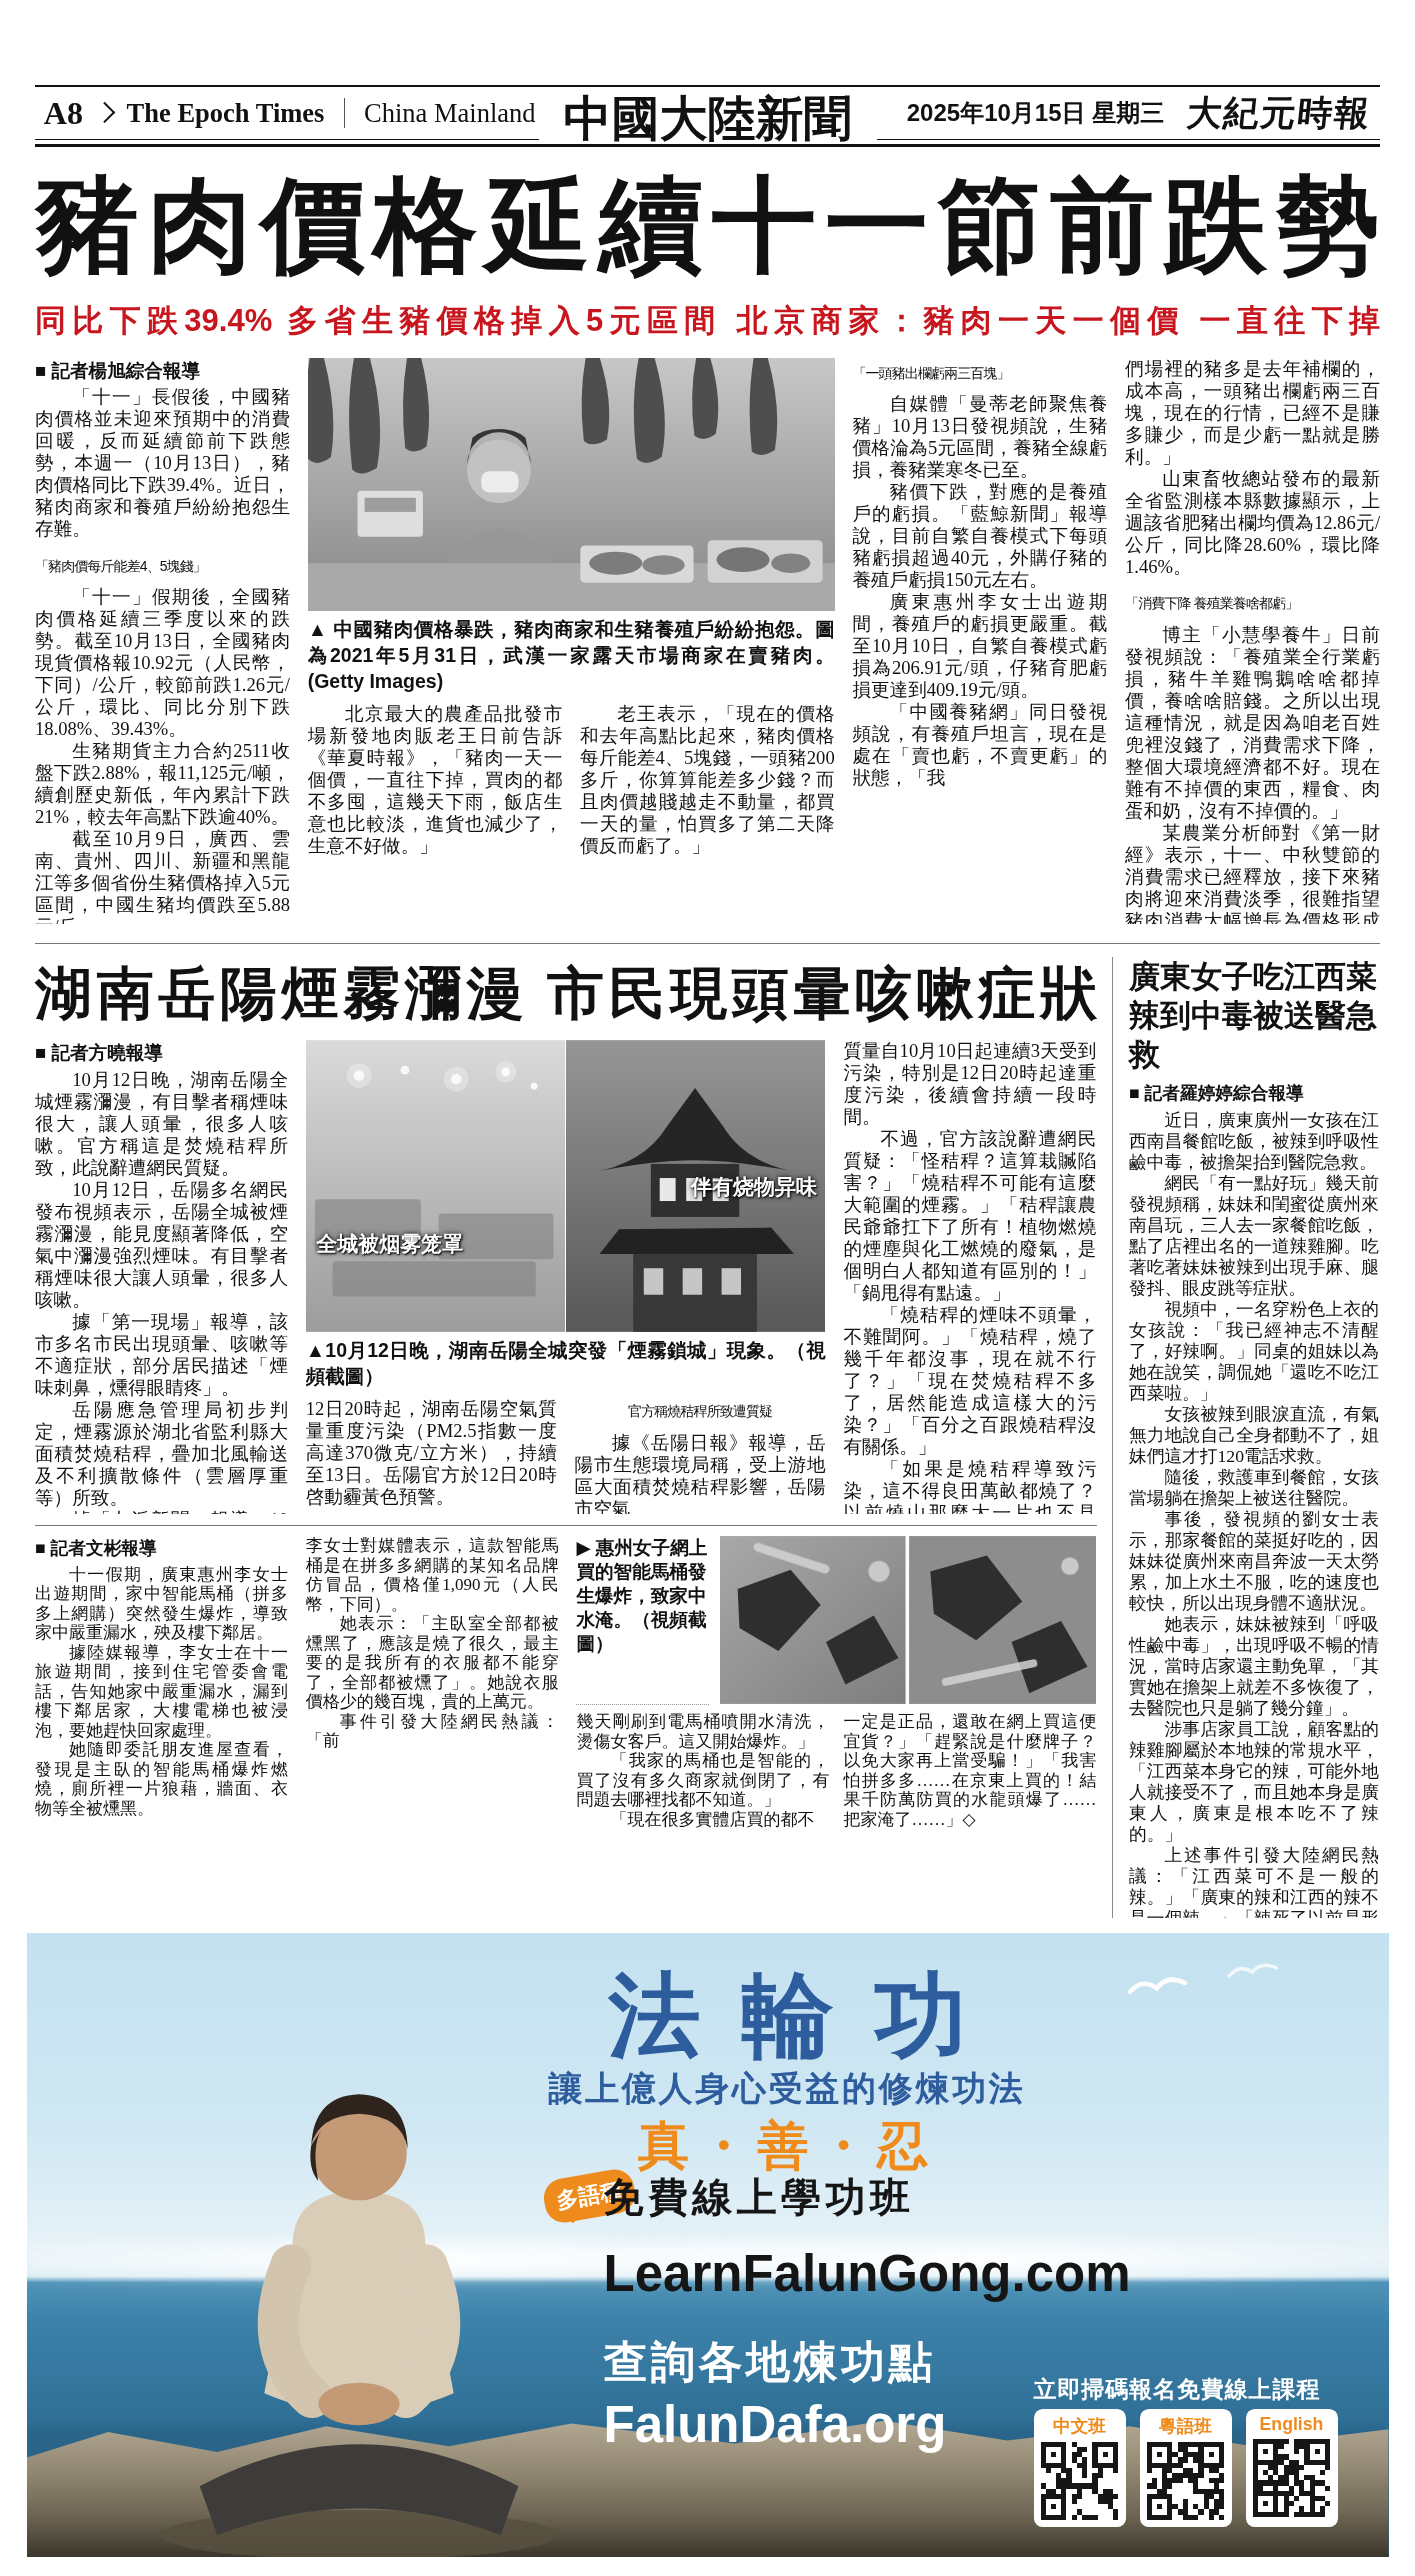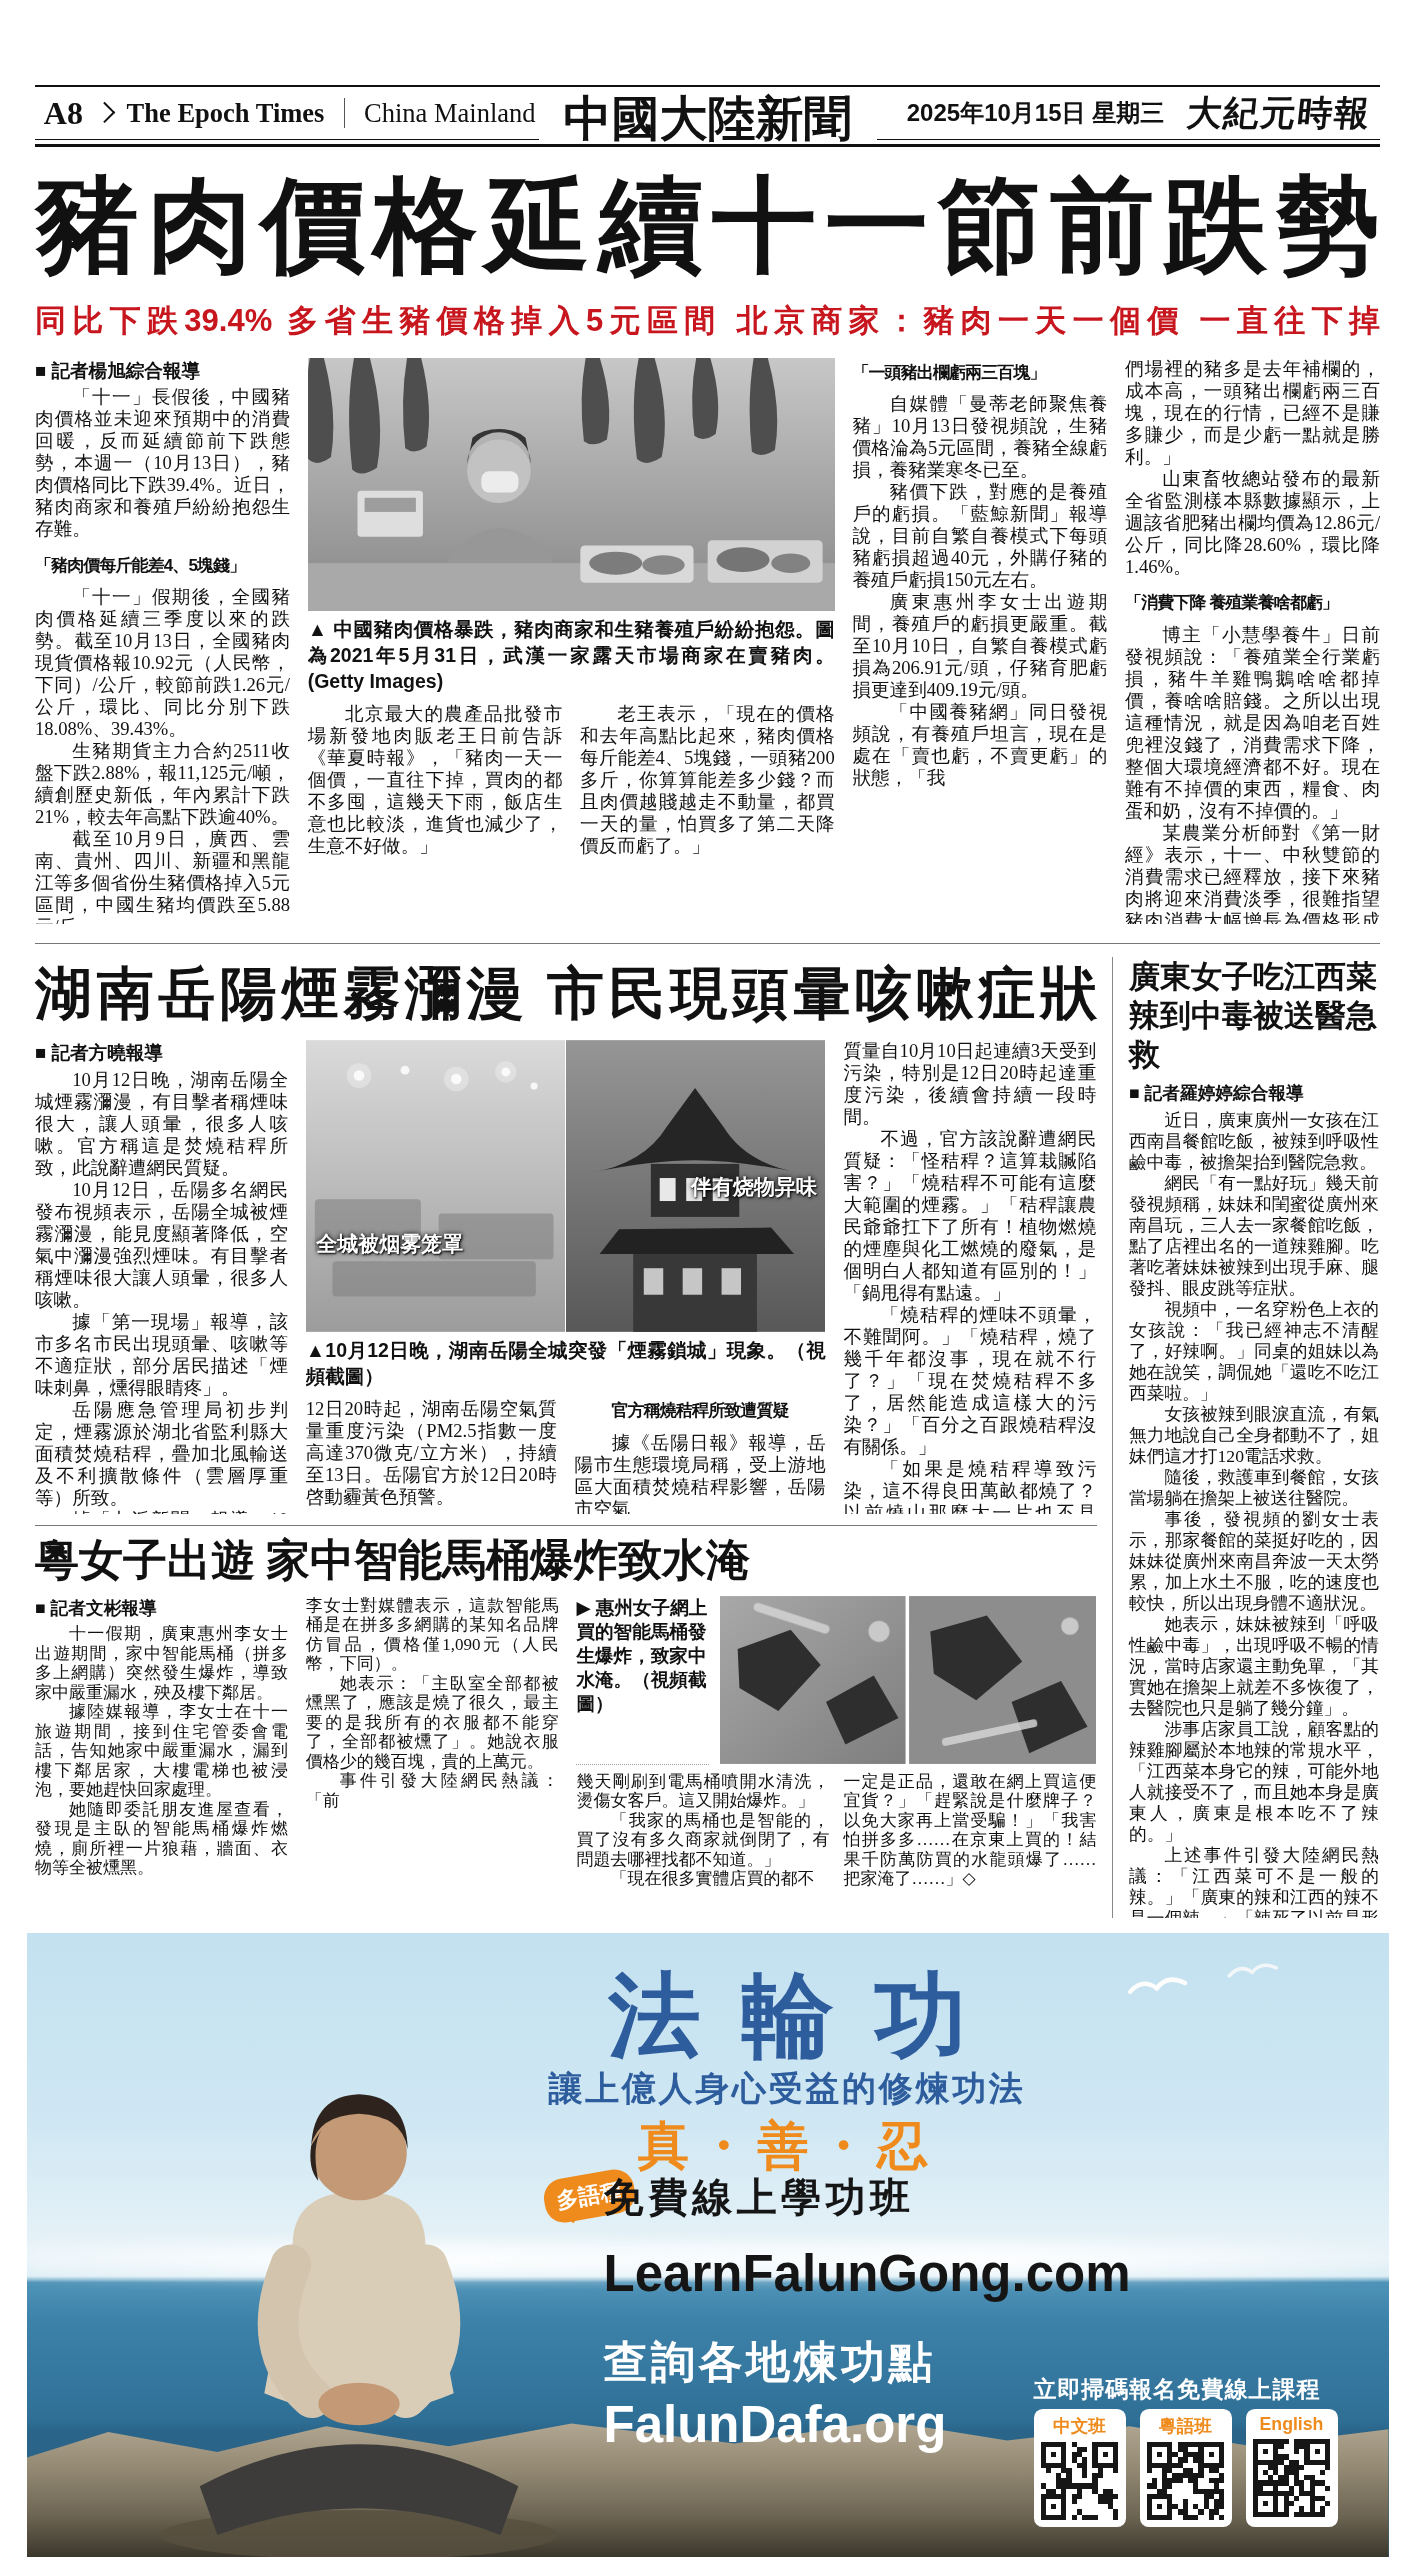--- a/index.html
+++ b/index.html
@@ -17,21 +17,21 @@
   .m-vsep{width:0.9px;height:30px;background:#555;margin:0 7px}
   .m-section{font-size:26.5px}
   .m-title{position:absolute;left:50%;top:-32px;transform:translateX(-50%);background:#fff;
     padding:0 25px;font-size:48px;font-weight:900;font-family:"Liberation Sans","DejaVu Sans",sans-serif;white-space:nowrap}
   .m-right{display:flex;align-items:center;gap:23px}
   .m-date{font-size:24px;font-weight:bold;font-family:"Liberation Sans","DejaVu Sans",sans-serif}
   .m-brandzh{font-size:35px;font-weight:900;transform:skewX(-6deg);letter-spacing:1.8px}
   
   p.body{margin:0;text-indent:2em;text-align:justify;font-size:18.6px;line-height:22px}
   .byline{font-family:"Liberation Sans","DejaVu Sans",sans-serif;font-weight:bold;font-size:18.6px;line-height:25px;margin-bottom:3.5px}
-  .subh{font-family:"Liberation Sans","DejaVu Sans",sans-serif;font-weight:700;font-size:17px;line-height:26.5px;margin:12.4px 0 7px;letter-spacing:-0.9px}
+  .subh{font-family:"Liberation Sans","DejaVu Sans",sans-serif;font-weight:400;font-size:14px;line-height:26.5px;margin:12.4px 0 7px;letter-spacing:-0.9px}
   .colbox{overflow:hidden}
   .caption{font-family:"Liberation Sans","DejaVu Sans",sans-serif;font-weight:bold;font-size:19.5px;line-height:26px;margin-top:5.3px;text-align:justify}
   
   .a1{position:absolute;top:161px;left:35px;width:1345px}
   .a1-head{font-size:104px;line-height:1.25;font-weight:900;text-align:justify;text-align-last:justify;margin:0}
   .a1-sub{margin-top:8.8px;font-family:"Liberation Sans","DejaVu Sans",sans-serif;font-weight:900;font-size:31px;
     color:#c7161e;text-align:justify;text-align-last:justify}
   .a1-body{margin-top:16px;display:grid;grid-template-columns:255px 527px 255px 255px;column-gap:17.7px;height:566px}
   .figimg{display:block;width:100%;background:#bbb}
   .duo{display:flex;gap:17.7px;margin-top:8.8px}
@@ -274,21 +274,20 @@
             <p class="body">不過，官方該說辭遭網民質疑：「怪秸稈？這算栽贓陷害？」「燒秸稈不可能有這麼大範圍的煙霧。」「秸稈讓農民爺爺扛下了所有！植物燃燒的煙塵與化工燃燒的廢氣，是個明白人都知道有區別的！」「鍋甩得有點遠。」</p>
             <p class="body">「燒秸稈的煙味不頭暈，不難聞阿。」「燒秸稈，燒了幾千年都沒事，現在就不行了？」「現在焚燒秸稈不多了，居然能造成這樣大的污染？」「百分之百跟燒秸稈沒有關係。」</p>
             <p class="body">「如果是燒秸稈導致污染，這不得良田萬畝都燒了？以前燒山那麼大一片也不見（煙霧）籠罩整個城市呀？」◇</p>
           </div>
         </div>
       </section>
 
       <hr class="rule2">
 
       <section class="a3">
-        <h2 class="a3-head">粵女子出遊 家中智能馬桶爆炸致水淹</h2>
         <div class="a3-body">
           <div class="colbox">
             <div class="byline">■ 記者文彬報導</div>
             <p class="body">十一假期，廣東惠州李女士出遊期間，家中智能馬桶（拼多多上網購）突然發生爆炸，導致家中嚴重漏水，殃及樓下鄰居。</p>
             <p class="body">據陸媒報導，李女士在十一旅遊期間，接到住宅管委會電話，告知她家中嚴重漏水，漏到樓下鄰居家，大樓電梯也被浸泡，要她趕快回家處理。</p>
             <p class="body">她隨即委託朋友進屋查看，發現是主臥的智能馬桶爆炸燃燒，廁所裡一片狼藉，牆面、衣物等全被燻黑。</p>
           </div>
           <div class="colbox">
             <p class="body" style="text-indent:0">李女士對媒體表示，這款智能馬桶是在拼多多網購的某知名品牌仿冒品，價格僅1,090元（人民幣，下同）。</p>
             <p class="body">她表示：「主臥室全部都被燻黑了，應該是燒了很久，最主要的是我所有的衣服都不能穿了，全部都被燻了」。她說衣服價格少的幾百塊，貴的上萬元。</p>

